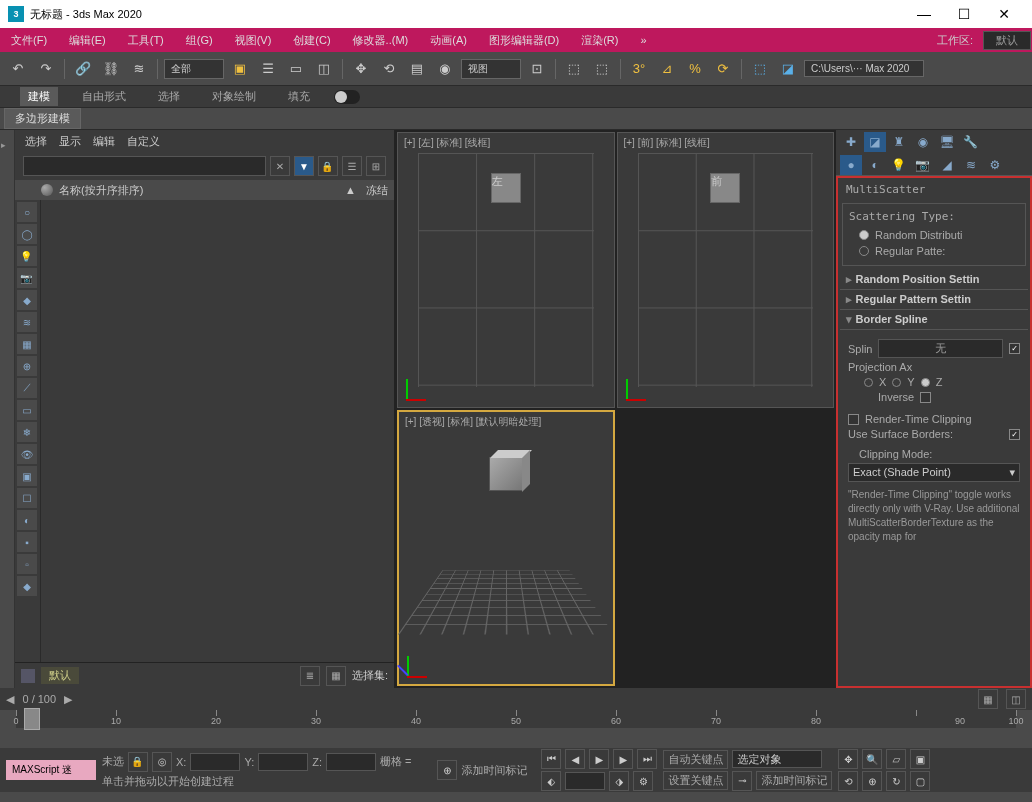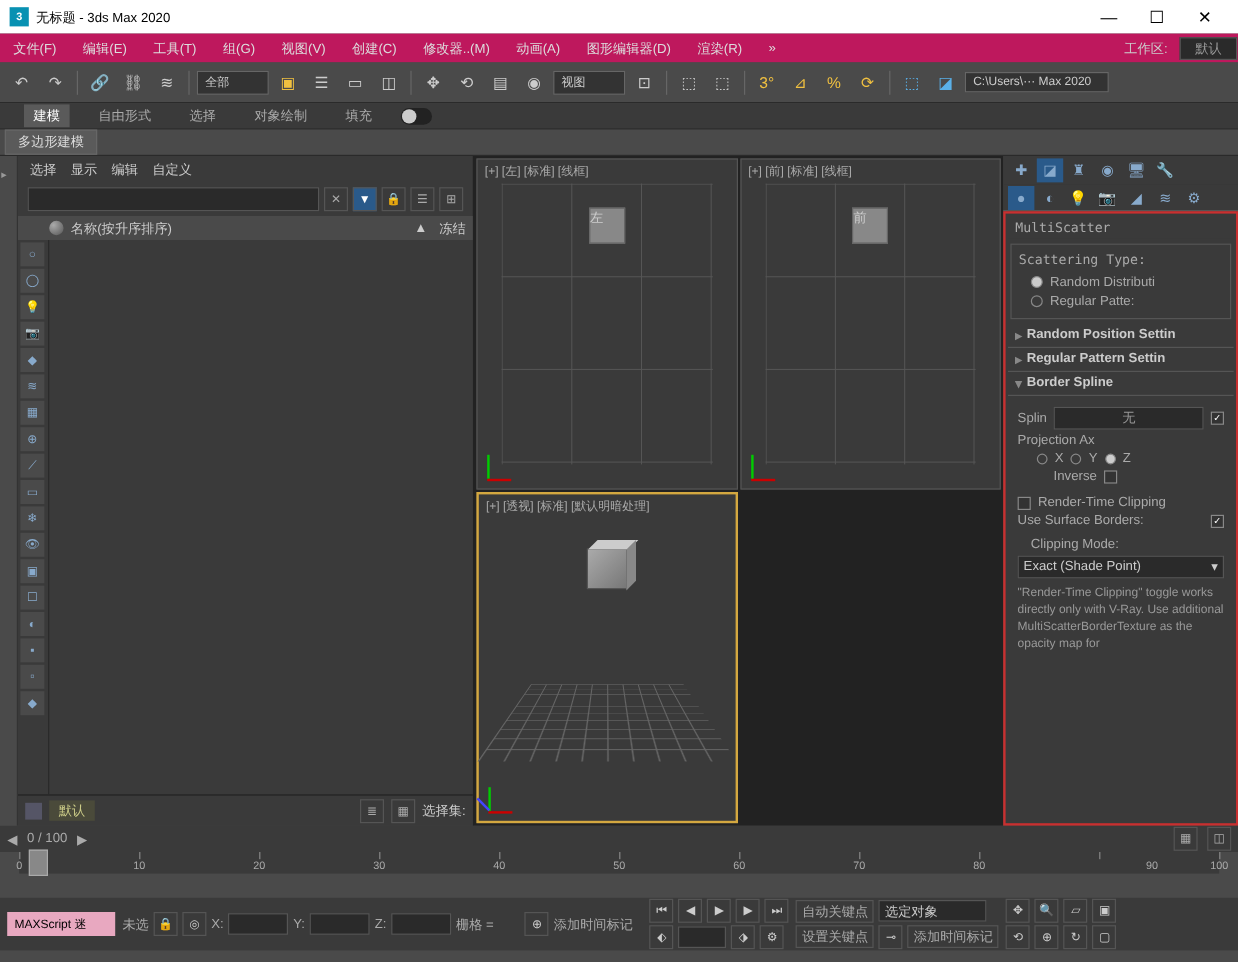--- a/index.html
+++ b/index.html
@@ -395,20 +395,23 @@
       <span class="bbtn">🔒</span>
       <span class="bbtn">◎</span>
       <span>X:</span>
         <input class="binput" style="">
       <span>Y:</span>
         <input class="binput" style="">
       <span>Z:</span>
         <input class="binput" style="">
       <span>栅格 =</span>
     </div>
+    <div class="seg-row">
+      <span>单击并拖动以开始创建过程</span>
+    </div>
   </div>
   <div class="seg" style="margin-left:20px;">
     <div class="seg-row">
         <span class="bbtn">⊕</span>
         <span>添加时间标记</span>
       </div>
   </div>
   <div class="seg" style="margin-left:8px;">
     <div class="seg-row">
       <span class="bbtn">⏮</span>

